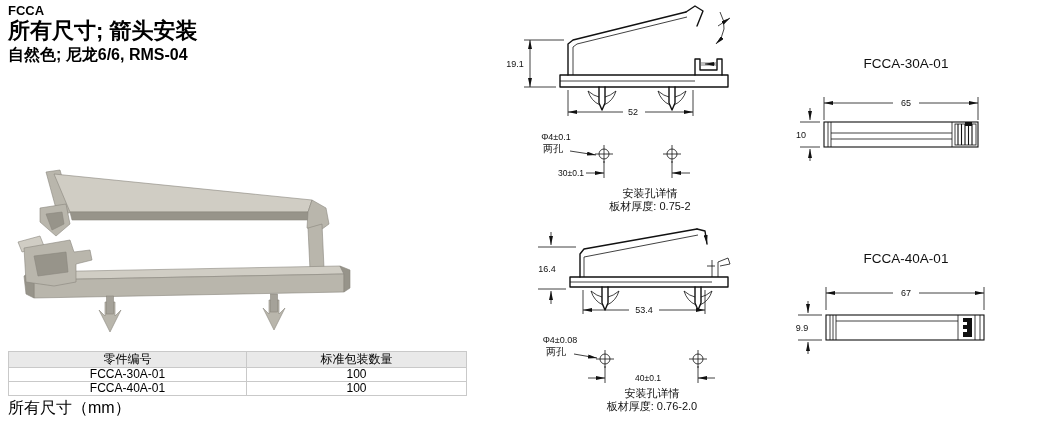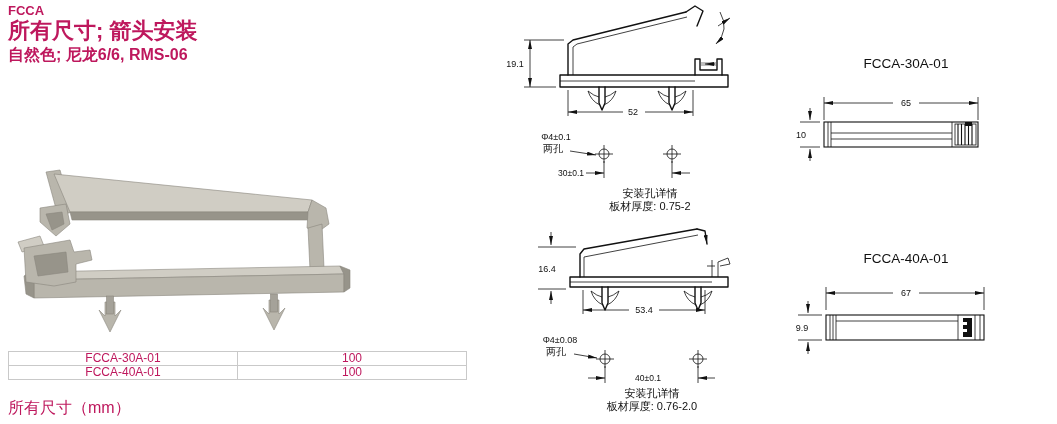--- a/index.html
+++ b/index.html
@@ -1,17 +1,17 @@
 <!DOCTYPE html>
 <html><head>
 <meta charset="utf-8">
 <style>
   html,body{margin:0;padding:0;background:#fff;}
   .page{position:relative;width:1057px;height:424px;background:#fff;overflow:hidden;
-        font-family:"Liberation Sans","DejaVu Sans",sans-serif;color:#be185d;}
+        font-family:"Liberation Sans","DejaVu Sans",sans-serif;color:#000000;}
   
   .title-block{position:absolute;left:8px;top:4px;line-height:1.08;}
   .t-series{font-size:13px;font-weight:bold;margin:0;}
   .t-cn{font-size:22px;font-weight:bold;margin:1px 0 0 0;}
   .t-en{font-size:13.5px;font-weight:bold;margin:2px 0 0 0;}
   .t-spec{font-size:16px;font-weight:bold;margin:3px 0 0 0;}
   
   .parts-table{position:absolute;left:8px;top:351px;width:459px;border-collapse:collapse;
                font-size:12px;table-layout:fixed;}
   .parts-table th,.parts-table td{border:1px solid #c9c9c9;text-align:center;padding:0;
@@ -34,21 +34,21 @@
   .wbg{fill:#fff;stroke:none;}
 </style>
 </head>
 <body>
 
 <div class="page">
 
   <div class="title-block">
     <p class="t-series">FCCA</p>
     <p class="t-cn">所有尺寸; 箭头安装</p>
-    <p class="t-spec">自然色; 尼龙6/6, RMS-06</p>
+    <p class="t-spec">自然色; 尼龙6/6, RMS-04</p>
   </div>
 
   <svg style="left:12px;top:158px;" width="340" height="180" viewBox="0 0 340 180">
     <g stroke="#8a877d" stroke-width="0.6">
 
       <polygon points="34,14 48,12 60,54 46,58" fill="#b9b6ac"></polygon>
       <polygon points="42,16 300,42 296,54 58,54" fill="#d0cdc4"></polygon>
       <polygon points="58,54 296,54 298,62 60,62" fill="#97948a"></polygon>
       <polygon points="300,42 314,50 317,66 306,74 295,70 296,54" fill="#b9b6ac"></polygon>
       <polygon points="28,50 54,46 58,66 44,78 28,64" fill="#b9b6ac"></polygon>
@@ -70,20 +70,24 @@
       </g>
       <g>
         <polygon points="251,150 262,172 273,150 267,156 267,142 257,142 257,156" fill="#b9b6ac"></polygon>
         <rect x="258.5" y="136" width="7" height="18" fill="#a5a299"></rect>
       </g>
     </g>
   </svg>
 
   <table class="parts-table">
     <tbody>
+        <tr>
+      <th class="col-part">零件编号</th>
+      <th>标准包装数量</th>
+    </tr>
     <tr>
       <td>FCCA-30A-01</td>
       <td>100</td>
     </tr>
     <tr>
       <td>FCCA-40A-01</td>
       <td>100</td>
     </tr>
   </tbody>
     </table>

